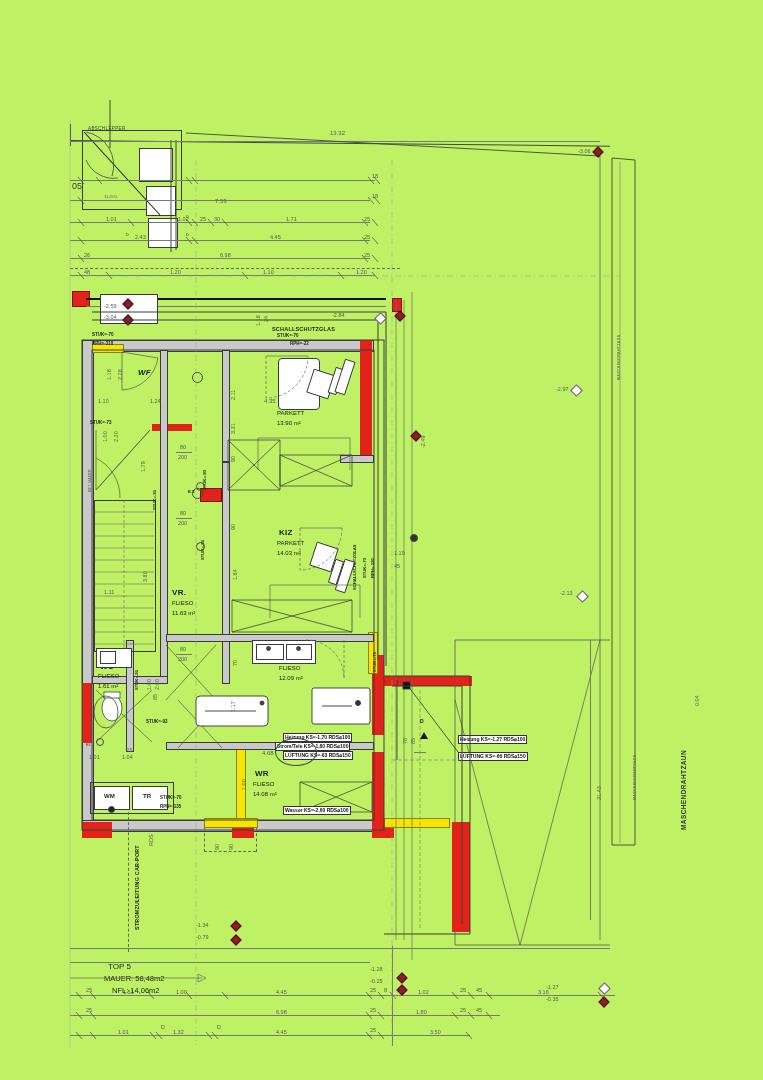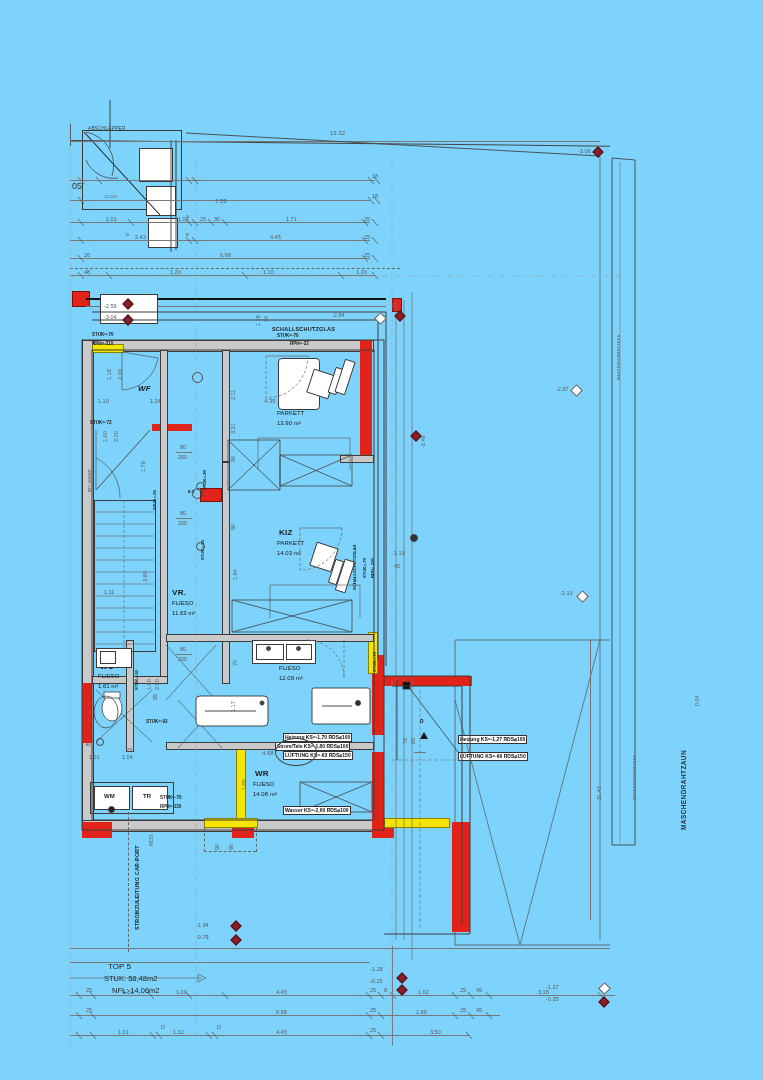--- a/index.html
+++ b/index.html
@@ -1,18 +1,18 @@
 <!DOCTYPE html>
 <html><head>
 <meta charset="utf-8">
 <style>
   html,body{margin:0;padding:0;background:#ffffff;}
   body{width:763px;height:1080px;position:relative;overflow:hidden;
        font-family:"Liberation Sans", sans-serif;color:#1a1a1a;}
-  #sheet{position:absolute;inset:0;background:#7dd3fc;}
+  #sheet{position:absolute;inset:0;background:#bef264;}
 
   
   .ab{position:absolute;}
 
   
   .ln{position:absolute;background:#555;}
   .hl{height:1px;}
   .vl{width:1px;}
   .thin{background:#777;}
   .mid{background:#444;}
@@ -225,21 +225,21 @@
   <div class="dimtxt rot90" style="left:106px;top:380px;">1.18</div>
   <div class="dimtxt rot90" style="left:117px;top:380px;">2.28</div>
   <div class="dimtxt" style="left:98px;top:398px;">1.10</div>
   <div class="dimtxt" style="left:150px;top:398px;">1.24</div>
   <div class="dimtxt rot90" style="left:102px;top:442px;">1.00</div>
   <div class="dimtxt rot90" style="left:113px;top:442px;">2.20</div>
   <div class="dimtxt rot90" style="left:140px;top:472px;">1.79</div>
   <div class="dimtxt rot90" style="left:142px;top:582px;">3.80</div>
   <div class="dimtxt" style="left:104px;top:589px;">1.11</div>
 
-  <div class="roomname" style="left:138px;top:384px;font-style:italic;">WF</div>
+  <div class="roomname" style="left:138px;top:368px;font-style:italic;">WF</div>
   <svg style="left:0;top:0;width:763px;height:1080px;">
     <g stroke="#555" fill="none" stroke-width="0.7">
       <path d="M122 352 L122 390 A 38 38 0 0 0 158 358"></path>
       <path d="M122 352 L158 358"></path>
       <path d="M96 430 L96 490 L150 430" stroke-dasharray="0"></path>
       <path d="M96 490 L150 430"></path>
       <path d="M120 498 A 44 44 0 0 0 96 458"></path>
       <path d="M166 645 L216 700"></path>
       <path d="M166 700 L216 645"></path>
       <path d="M96 742 L152 690"></path>
@@ -493,21 +493,21 @@
   <div class="dimtxt" style="left:476px;top:1007px;">45</div>
   <div class="dimtxt" style="left:118px;top:1029px;">1.01</div>
   <div class="dimtxt" style="left:173px;top:1029px;">1.32</div>
   <div class="dimtxt" style="left:276px;top:1029px;">4.45</div>
   <div class="dimtxt" style="left:370px;top:1027px;">25</div>
   <div class="dimtxt" style="left:430px;top:1029px;">3.50</div>
   <div class="dimtxt" style="left:161px;top:1024px;">D</div>
   <div class="dimtxt" style="left:217px;top:1024px;">D</div>
 
   <div class="t t9" style="left:108px;top:962px;font-weight:400;font-size:8px;">TOP 5</div>
-  <div class="t t8" style="left:104px;top:974px;font-weight:400;font-size:7.5px;">STUK: 58,48m2</div>
+  <div class="t t8" style="left:104px;top:974px;font-weight:400;font-size:7.5px;">MAUER: 58,48m2</div>
   <div class="t t8" style="left:112px;top:986px;font-weight:400;font-size:7.5px;">NFL: 14,06m2</div>
   <svg style="left:0;top:0;width:763px;height:1080px;">
     <path d="M70 978 L202 978" stroke="#666" stroke-width="0.7" fill="none"></path>
     <path d="M198 974 L206 978 L198 982 Z" stroke="#666" stroke-width="0.7" fill="none"></path>
   </svg>
 
   <div class="marker" style="left:232px;top:922px;"></div>
   <div class="marker" style="left:232px;top:936px;"></div>
   <div class="dimtxt" style="left:196px;top:922px;">-1.34</div>
   <div class="dimtxt" style="left:196px;top:934px;">-0.79</div>

